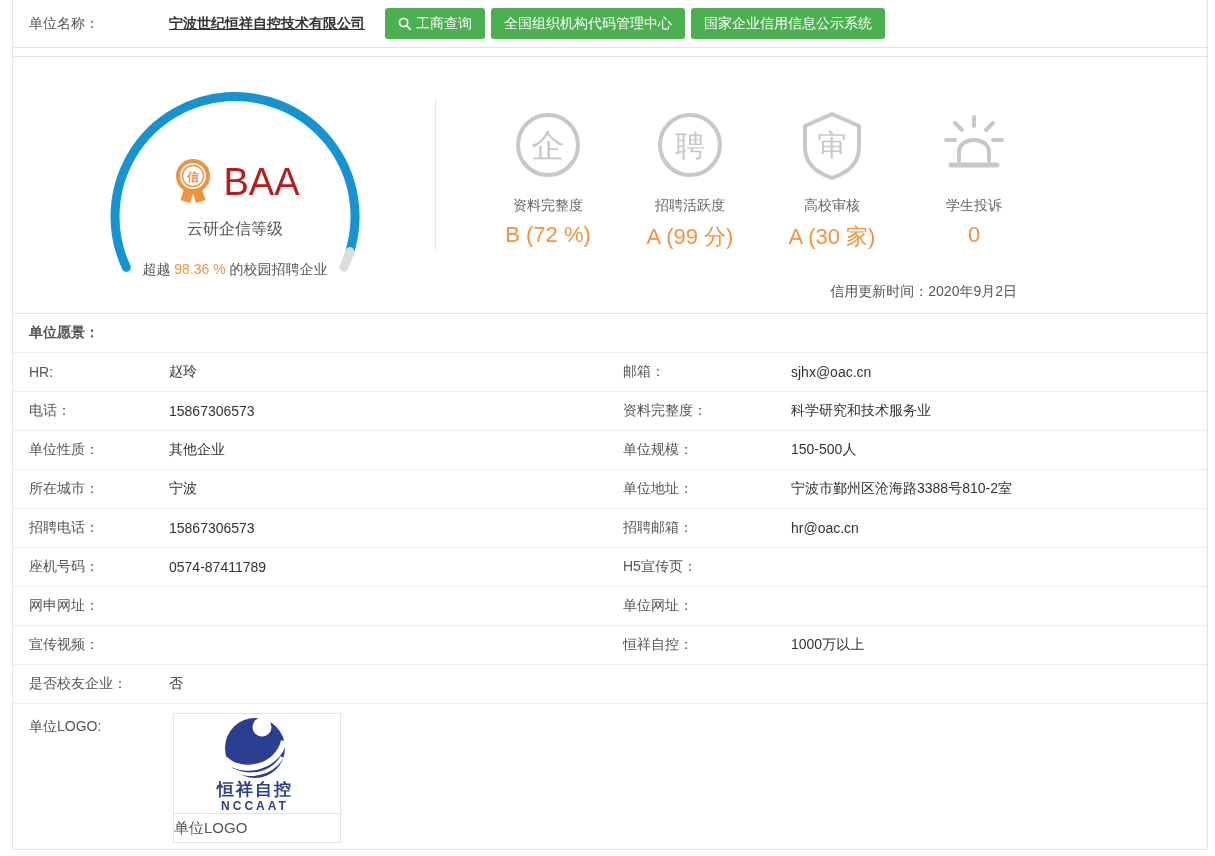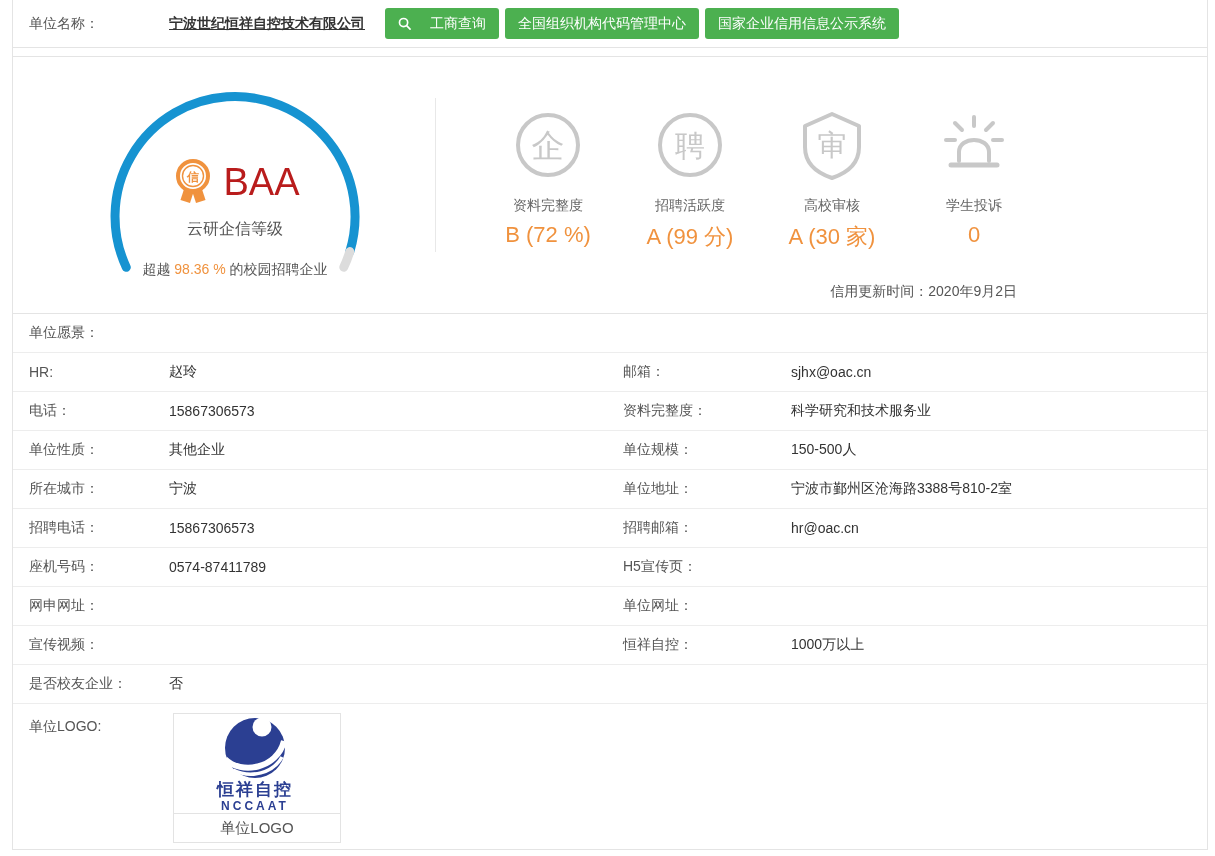--- a/index.html
+++ b/index.html
@@ -5,21 +5,21 @@
   * { margin:0; padding:0; box-sizing:border-box; }
   html,body { background:#fff; font-family:"Liberation Sans","DejaVu Sans",sans-serif; }
   .page { width:1196px; margin:0 0 0 12px; border-left:1px solid #e4e4e4; border-right:1px solid #e4e4e4; border-bottom:1px solid #e4e4e4; background:#fff; }
 
   
   .topbar { height:48px; border-bottom:1px solid #e4e4e4; display:flex; align-items:center; }
   .flabel { font-size:14px; color:#555; }
   .topbar .flabel { width:156px; padding-left:16px; flex:none; }
   .company { font-weight:bold; font-size:14px; color:#333; width:216px; flex:none;text-decoration:underline; }
   .btns { display:flex; gap:6px; align-items:center; }
-  .gbtn { display:inline-flex; align-items:center; gap:19px; height:31px; padding:0 13px; background:#4cb050; color:#fff; font-size:14px; border:none; border-radius:3px; cursor:pointer; font-family:Liberation Sans, sans-serif; }
+  .gbtn { display:inline-flex; align-items:center; gap:5px; height:31px; padding:0 13px; background:#4cb050; color:#fff; font-size:14px; border:none; border-radius:3px; cursor:pointer; font-family:Liberation Sans, sans-serif; }
 
   
   .credit-panel { position:relative; height:258px; margin-top:8px; border-top:1px solid #e4e4e4; border-bottom:1px solid #e4e4e4; }
   .gauge-svg { position:absolute; left:97px; top:31px; }
   .grade-line { position:absolute; left:97px; top:101px; width:250px; display:flex; align-items:center; justify-content:center; gap:7px; }
   .grade-text { font-size:38px; color:#b91c1c; }
   .grade-sub { position:absolute; left:77px; top:162px; width:290px; text-align:center; font-size:16px; color:#555; }
   .grade-note { position:absolute; left:57px; top:196px; width:330px; text-align:center; font-size:14px; color:#555;margin-top:8px; }
   .grade-note .hl { color:#f0923e; }
   .v-divider { position:absolute; left:422px; top:41px; width:1px; height:154px; background:#e8e8e8; }
@@ -35,21 +35,21 @@
   .rcell { flex:1; display:flex; align-items:center; }
   .lcell .flabel { width:156px; padding-left:16px; flex:none; }
   .rcell .flabel { width:180px; padding-left:12px; flex:none; }
   .fvalue { color:#333; }
 
   
   .logo-row { display:flex; align-items:flex-start; padding:9px 0 6px; }
   .logo-row .flabel { width:156px; padding-left:16px; flex:none; padding-top:5px; }
   .logo-box { width:168px; margin-left:4px; border:1px solid #e3e3e3; background:#fff; }
   .logo-img { height:99px; display:flex; align-items:center; justify-content:center; overflow:hidden; }
-  .logo-caption { height:29px; border-top:1px solid #e3e3e3; text-align:center; line-height:28px; font-size:15px; color:#555; }
+  .logo-caption { height:29px; border-top:1px solid #e3e3e3; text-align:left; line-height:28px; font-size:15px; color:#555; }
 </style>
 </head>
 <body>
 
 <div class="page">
 
   <div class="topbar">
     <span class="flabel">单位名称：</span>
     <span class="company">宁波世纪恒祥自控技术有限公司</span>
     <span class="btns">
@@ -130,21 +130,21 @@
         <div class="mlabel">学生投诉</div>
         <div class="mvalue">0</div>
       </div>
 
     </div>
 
     <div class="update-time">信用更新时间：2020年9月2日</div>
   </div>
 
   <div class="frow">
-    <div class="lcell" style="width:100%;">
+    <div class="lcell" style="width:100%;font-weight:bold;">
       <span class="flabel">单位愿景：</span>
       <span class="fvalue"></span>
     </div>
   </div>
 
   <div class="frow">
     <div class="lcell">
       <span class="flabel">HR:</span>
       <span class="fvalue">赵玲</span>
     </div>

